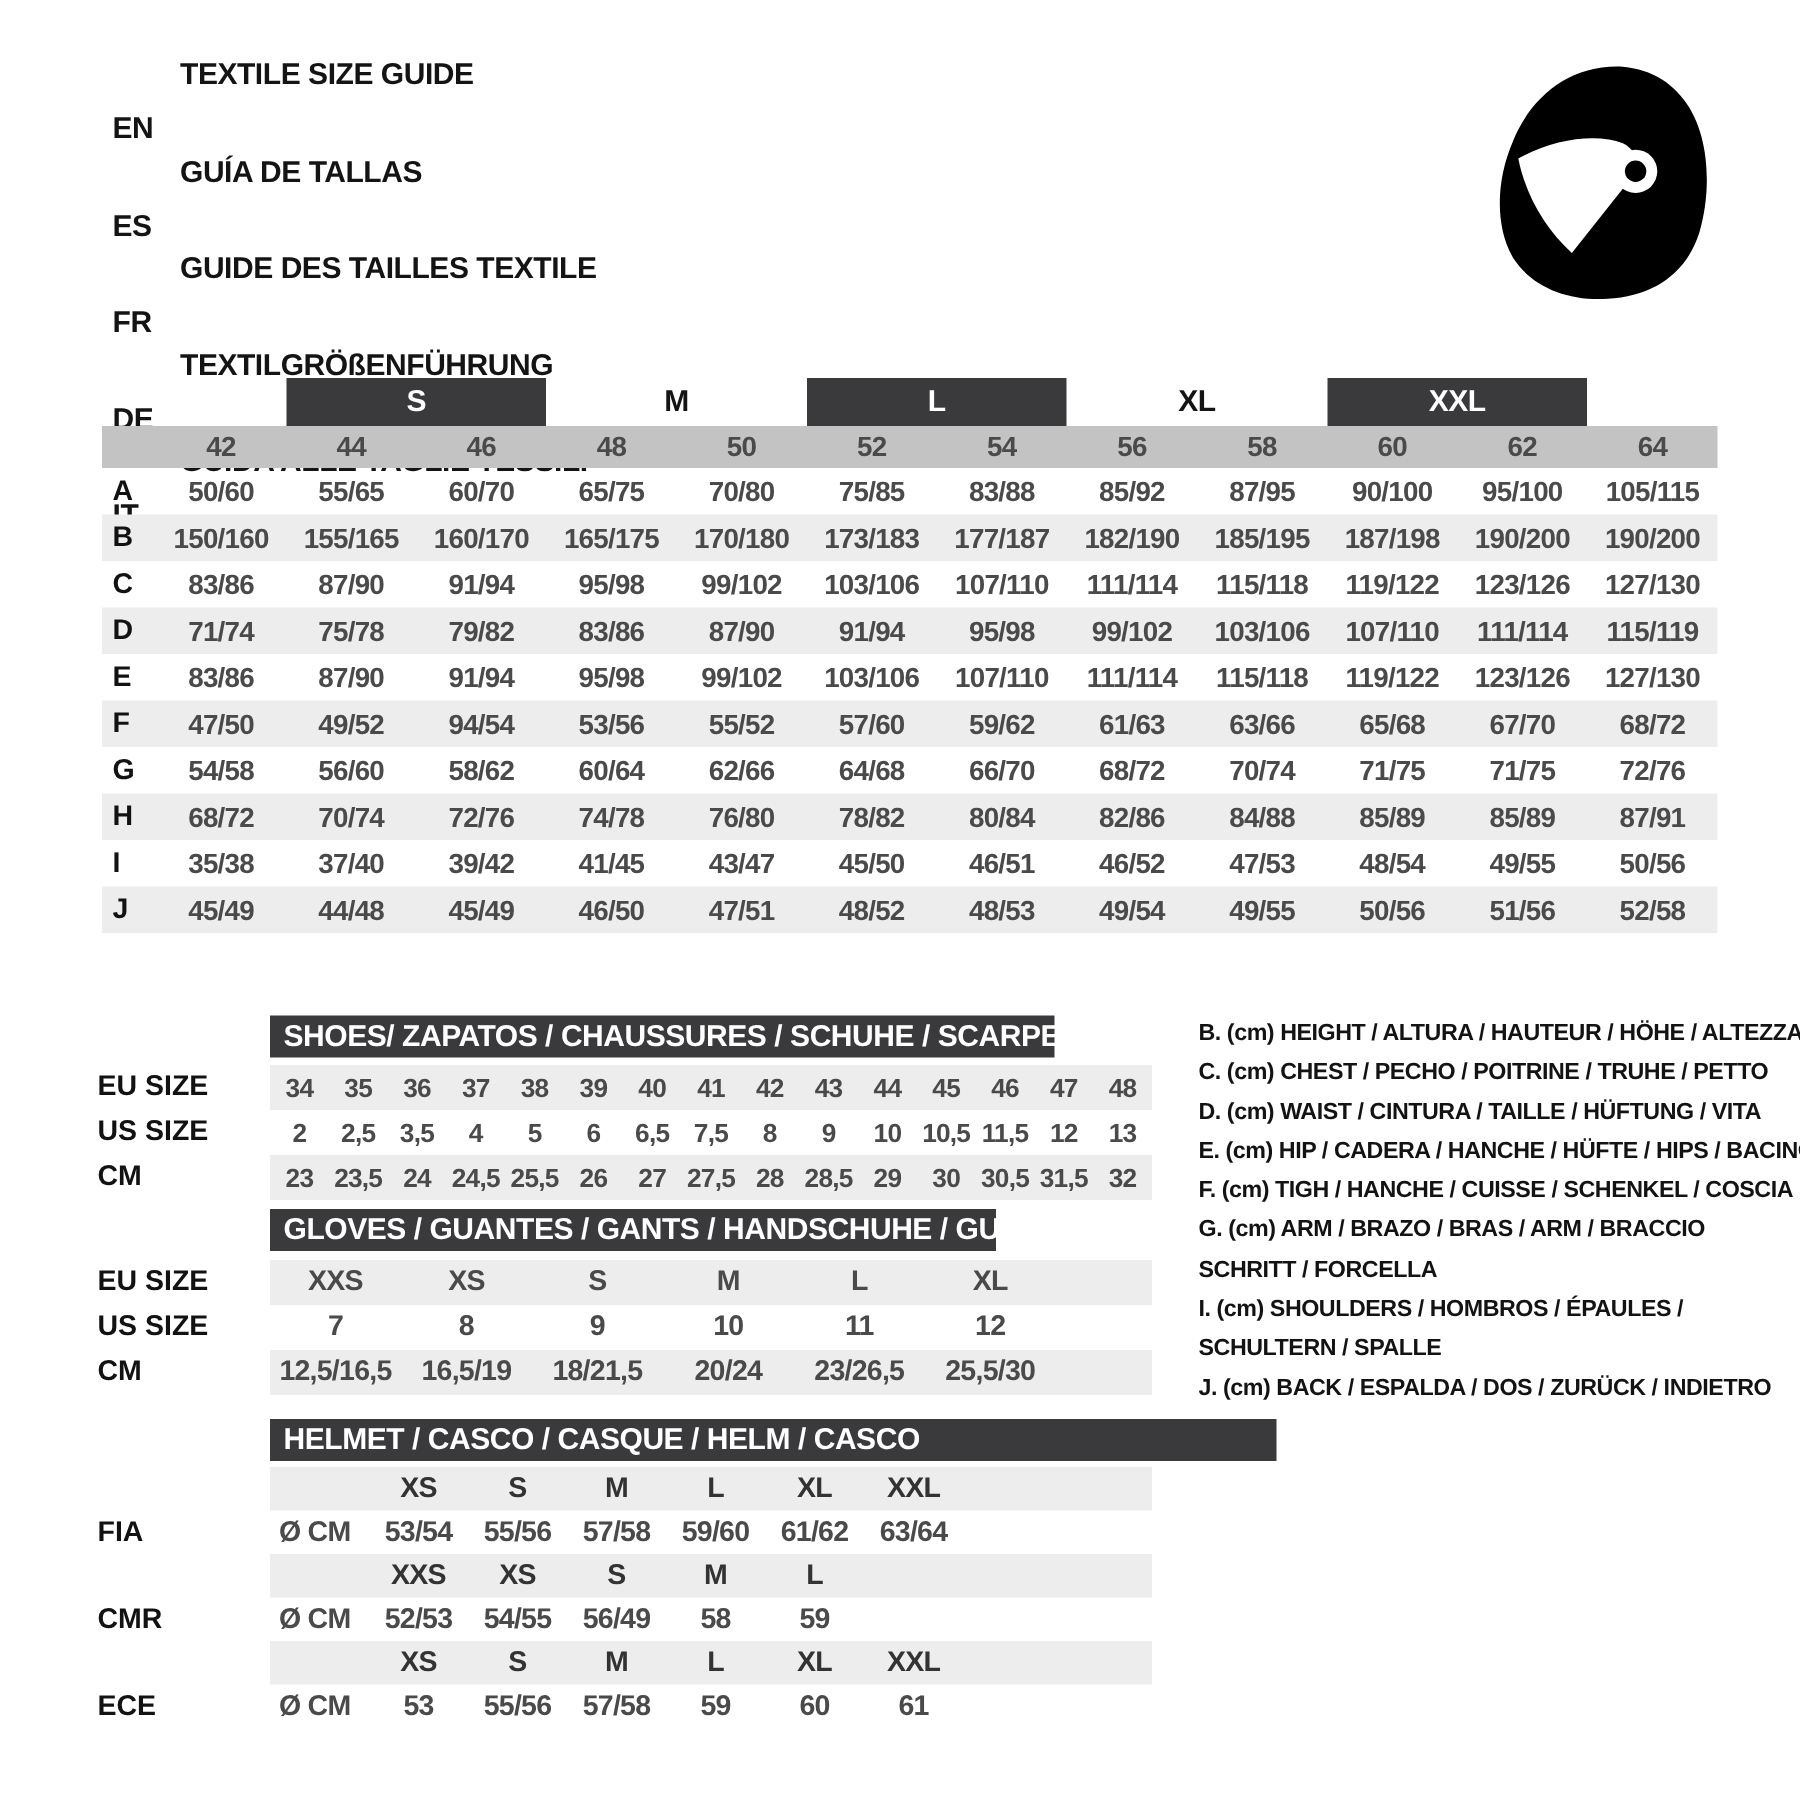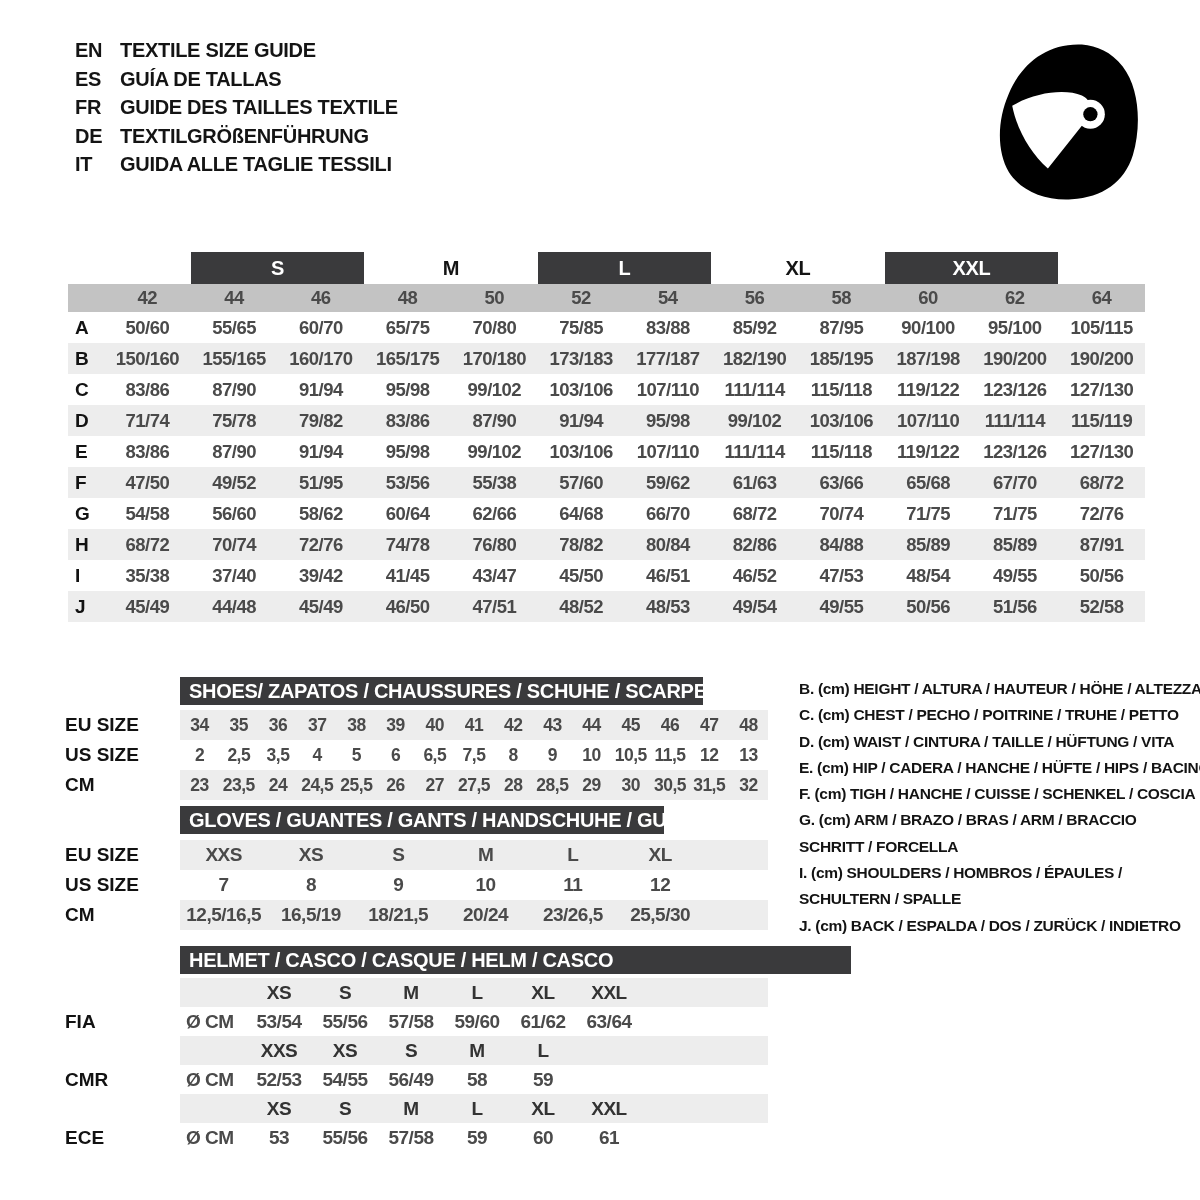--- a/index.html
+++ b/index.html
@@ -9,21 +9,21 @@
     --ink:#141414;
     --num:#4a4a4a;
   }
   *{box-sizing:border-box;margin:0;padding:0;}
   html,body{width:1200px;height:1200px;background:#fff;overflow:hidden;}
   body{position:relative;font-family:"Liberation Sans",sans-serif;font-weight:bold;color:var(--ink);}
 
   
   .lang-list{position:absolute;left:75px;top:36px;}
   .lang-row{display:flex;font-size:20px;line-height:28.5px;letter-spacing:-0.3px;}
-  .lang-code{width:45px;flex:0 0 45px;}
+  .lang-code{width:45px;flex:0 0 45px;margin-top:36px;}
 
   
   .helmet-logo{position:absolute;left:982px;top:36px;width:176px;height:170px;}
 
   
   .mt-grid{display:grid;grid-template-columns:36px repeat(12,1fr);}
   #main-table{position:absolute;left:68px;top:252px;width:1077px;}
   #mt-groups{height:32px;}
   .group{display:flex;align-items:center;justify-content:center;font-size:20px;letter-spacing:-0.3px;}
   .group-box{background:var(--dark);color:#fff;}
@@ -192,23 +192,23 @@
         <div class="mt-cell">111/114</div>
         <div class="mt-cell">115/118</div>
         <div class="mt-cell">119/122</div>
         <div class="mt-cell">123/126</div>
         <div class="mt-cell">127/130</div>
       </div>
       <div class="mt-grid mt-row stripe">
         <div class="mt-letter">F</div>
         <div class="mt-cell">47/50</div>
         <div class="mt-cell">49/52</div>
-        <div class="mt-cell">51/95</div>
+        <div class="mt-cell">94/54</div>
         <div class="mt-cell">53/56</div>
-        <div class="mt-cell">55/38</div>
+        <div class="mt-cell">55/52</div>
         <div class="mt-cell">57/60</div>
         <div class="mt-cell">59/62</div>
         <div class="mt-cell">61/63</div>
         <div class="mt-cell">63/66</div>
         <div class="mt-cell">65/68</div>
         <div class="mt-cell">67/70</div>
         <div class="mt-cell">68/72</div>
       </div>
       <div class="mt-grid mt-row">
         <div class="mt-letter">G</div>

